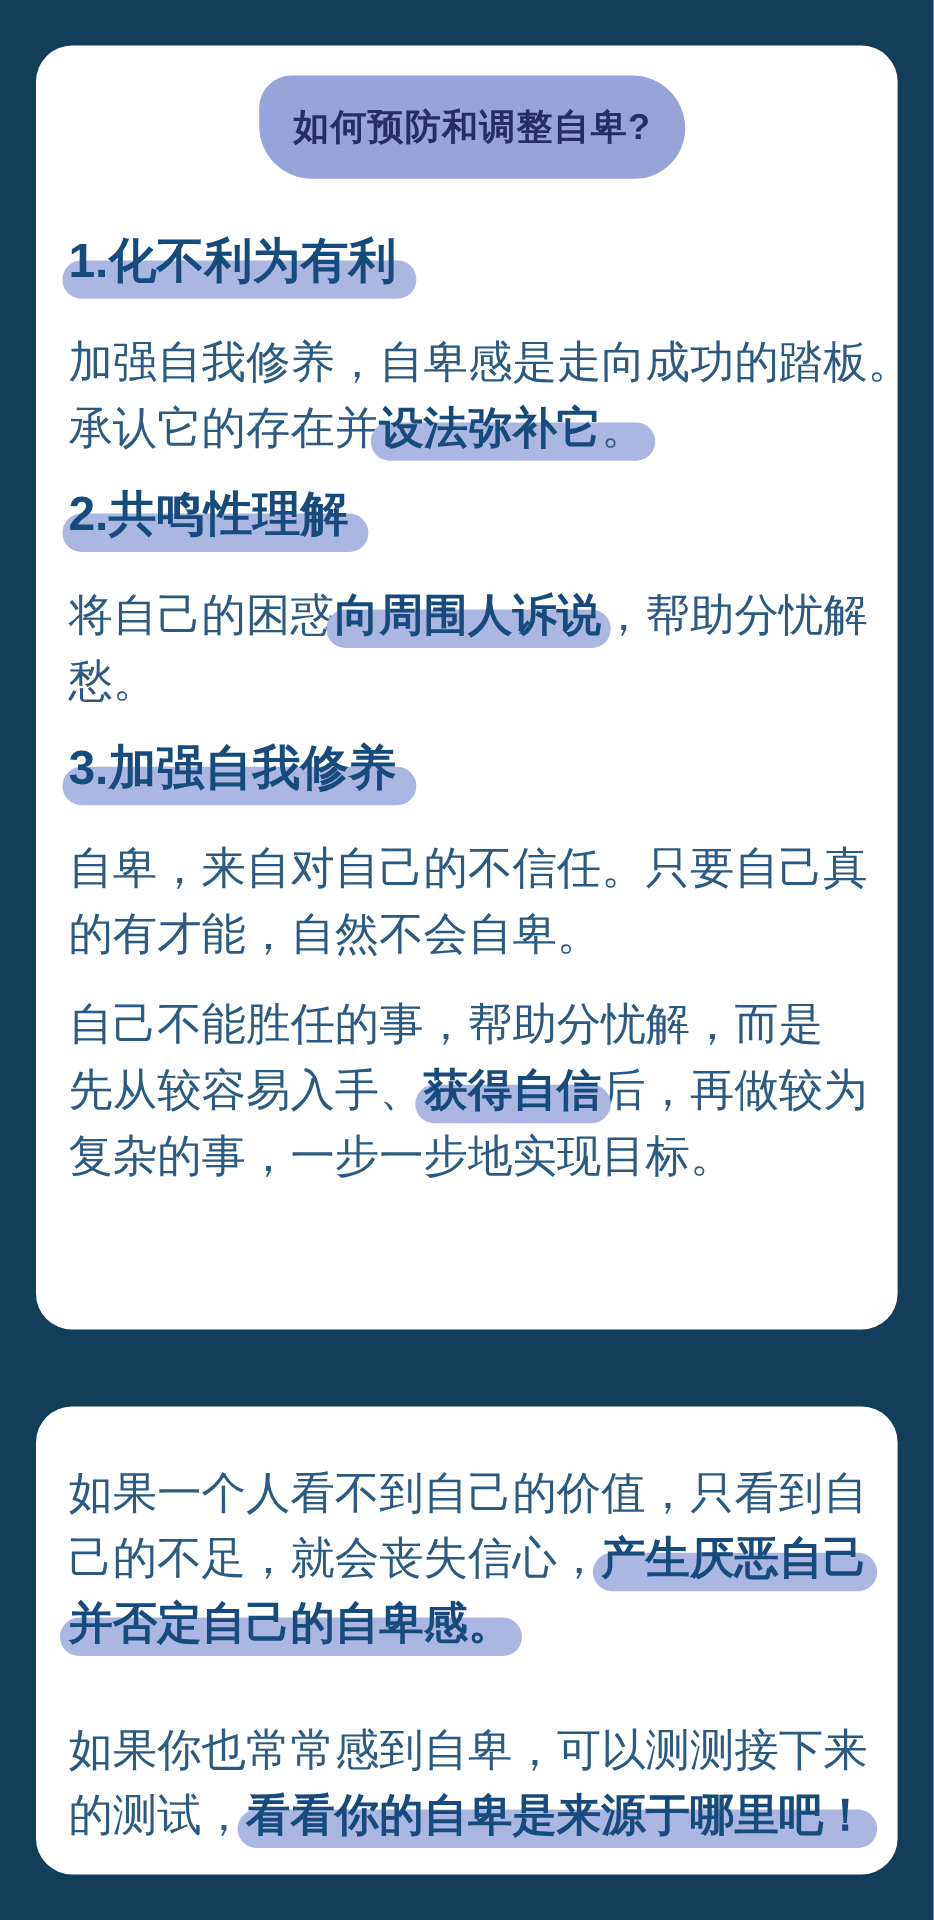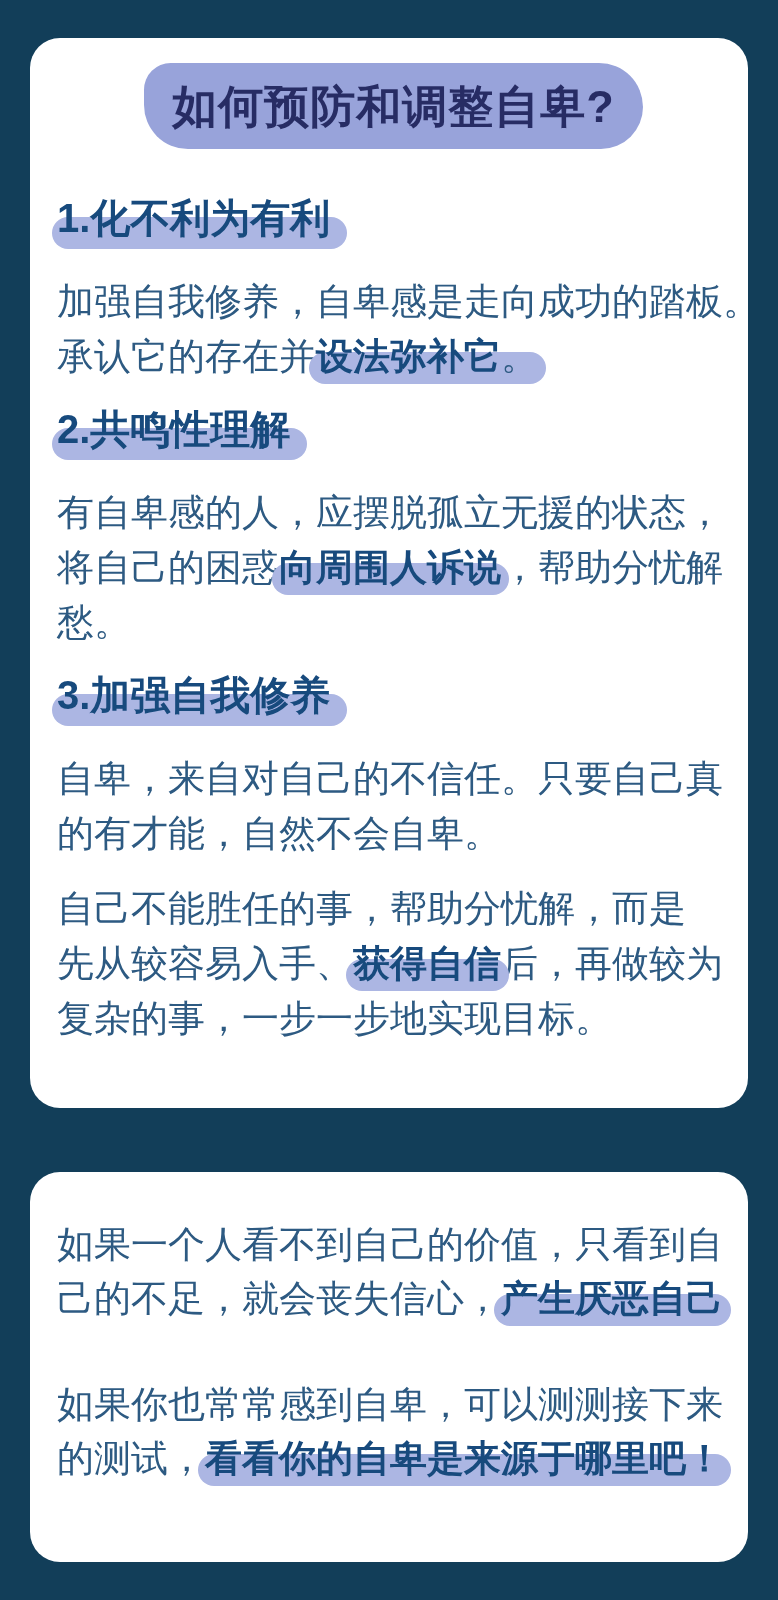--- a/index.html
+++ b/index.html
@@ -39,21 +39,21 @@
   }
   .badge{
     width:max-content;
     max-width:660px;
     margin:0 auto;
     height:86px;
     line-height:88px;
     padding:0 28px;
     background:var(--badge);
     border-radius:28px 46px 44px 46px;
-    font-size:45px;
+    font-size:30px;
     font-weight:900;
     letter-spacing:1px;
     color:var(--title);
     white-space:nowrap;
   }
   .sections{margin-top:44px;}
   .section-heading{
     line-height:50px;
     margin-bottom:22px;
   }
@@ -118,21 +118,20 @@
       <div class="section">
         <div class="section-heading"><span class="h-pill">1.化不利为有利</span></div>
         <div class="section-body">
           <div class="line"><span>加强自我修养，自卑感是走向成功的踏板。</span></div>
           <div class="line"><span>承认它的存在并</span><span class="hl"><span class="b">设法弥补它</span><span>。</span></span></div>
         </div>
       </div>
       <div class="section">
         <div class="section-heading"><span class="h-pill">2.共鸣性理解</span></div>
         <div class="section-body">
-          <div class="line"><span>有自卑感的人，应摆脱孤立无援的状态，</span></div>
           <div class="line"><span>将自己的困惑</span><span class="hl"><span class="b">向周围人诉说</span></span><span>，帮助分忧解</span></div>
           <div class="line"><span>愁。</span></div>
         </div>
       </div>
       <div class="section">
         <div class="section-heading"><span class="h-pill">3.加强自我修养</span></div>
         <div class="section-body">
           <div class="line"><span>自卑，来自对自己的不信任。只要自己真</span></div>
           <div class="line"><span>的有才能，自然不会自卑。</span></div>
         </div>
@@ -145,19 +144,20 @@
         </div>
       </div>
     </div>
 </main>
 
 <section class="card card2">
   <div id="paragraphs">
       <div class="para">
         <div class="line"><span>如果一个人看不到自己的价值，只看到自</span></div>
         <div class="line"><span>己的不足，就会丧失信心，</span><span class="hl"><span class="b">产生厌恶自己</span></span></div>
+        <div class="line"><span class="hl"><span class="b">并否定自己的自卑感。</span></span></div>
       </div>
       <div class="para">
         <div class="line"><span>如果你也常常感到自卑，可以测测接下来</span></div>
         <div class="line"><span>的测试，</span><span class="hl"><span class="b">看看你的自卑是来源于哪里吧！</span></span></div>
       </div>
     </div>
 </section>
 
 </body></html>

